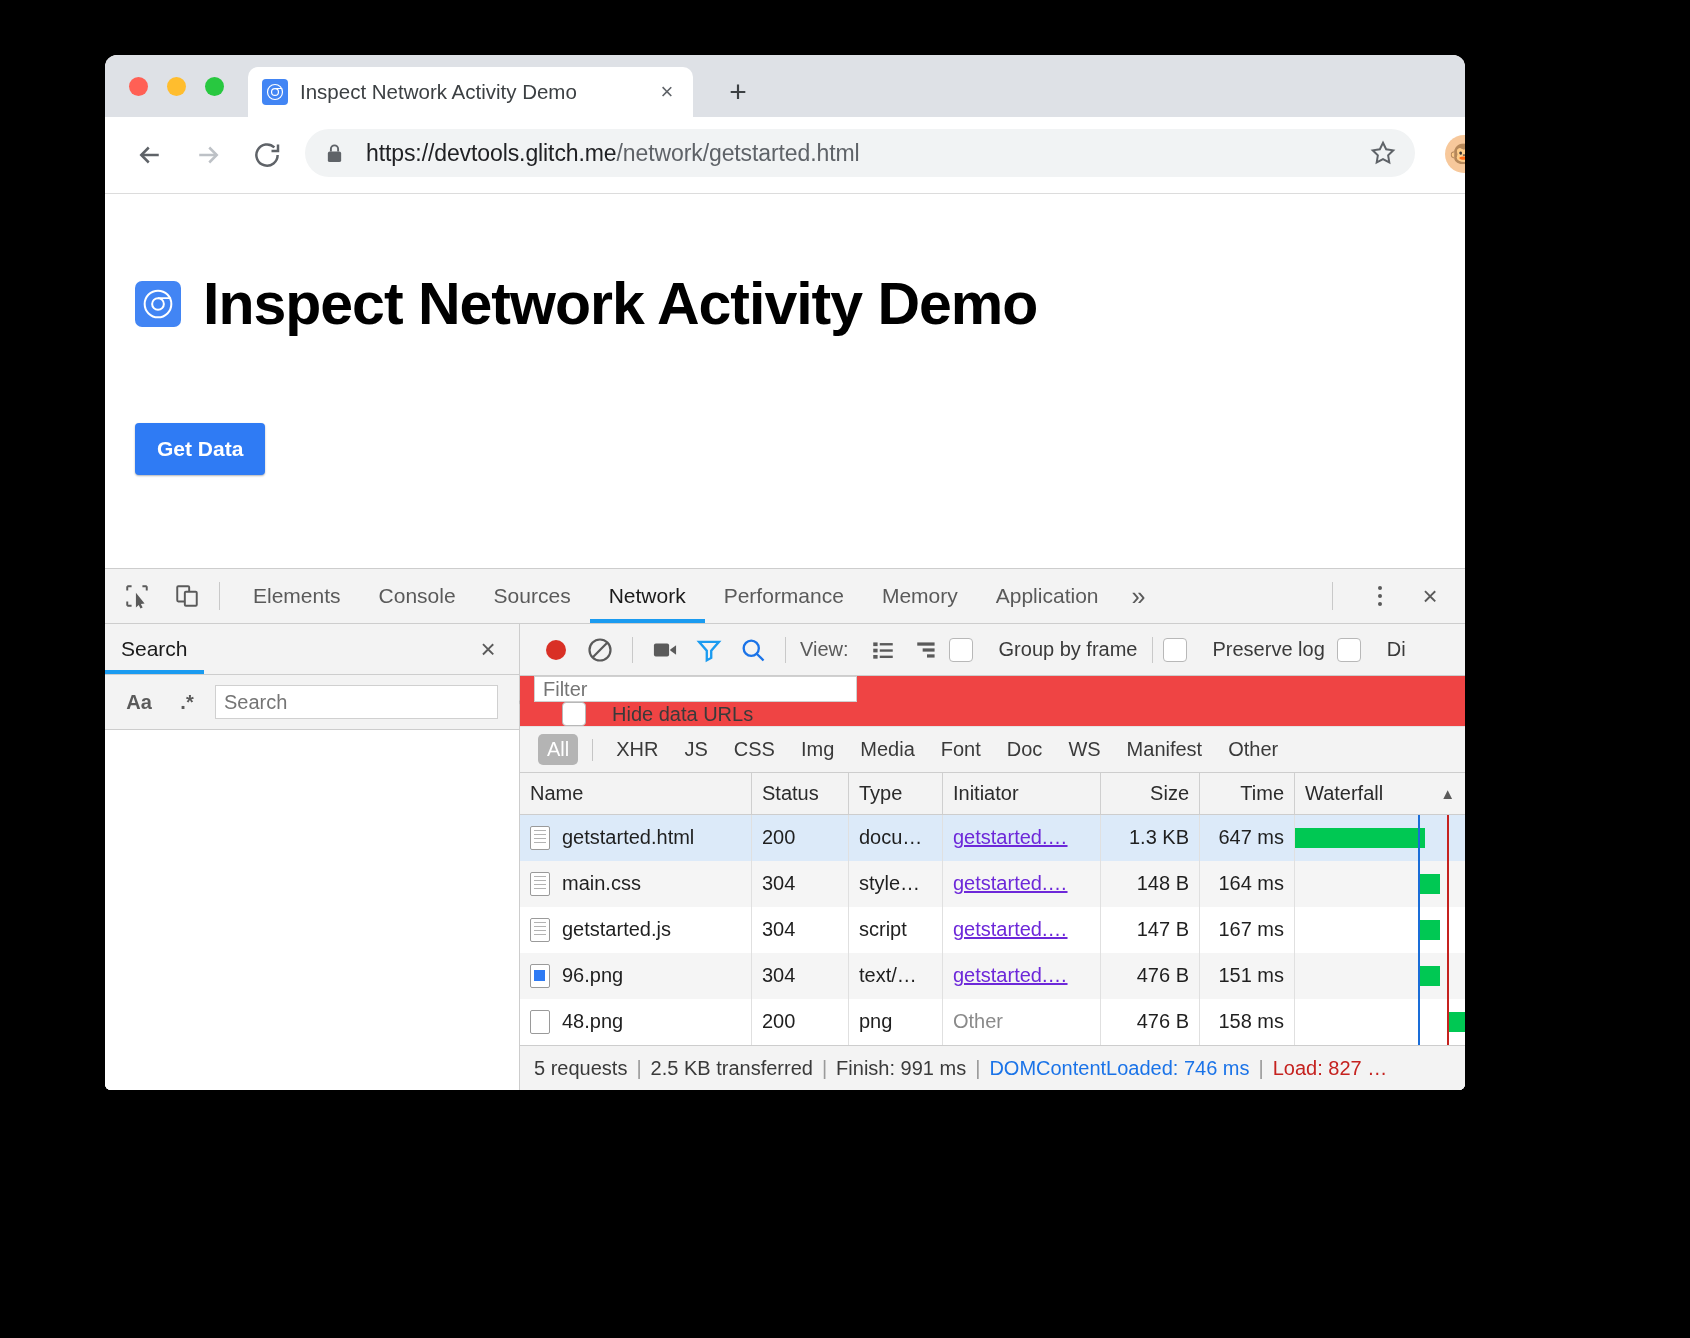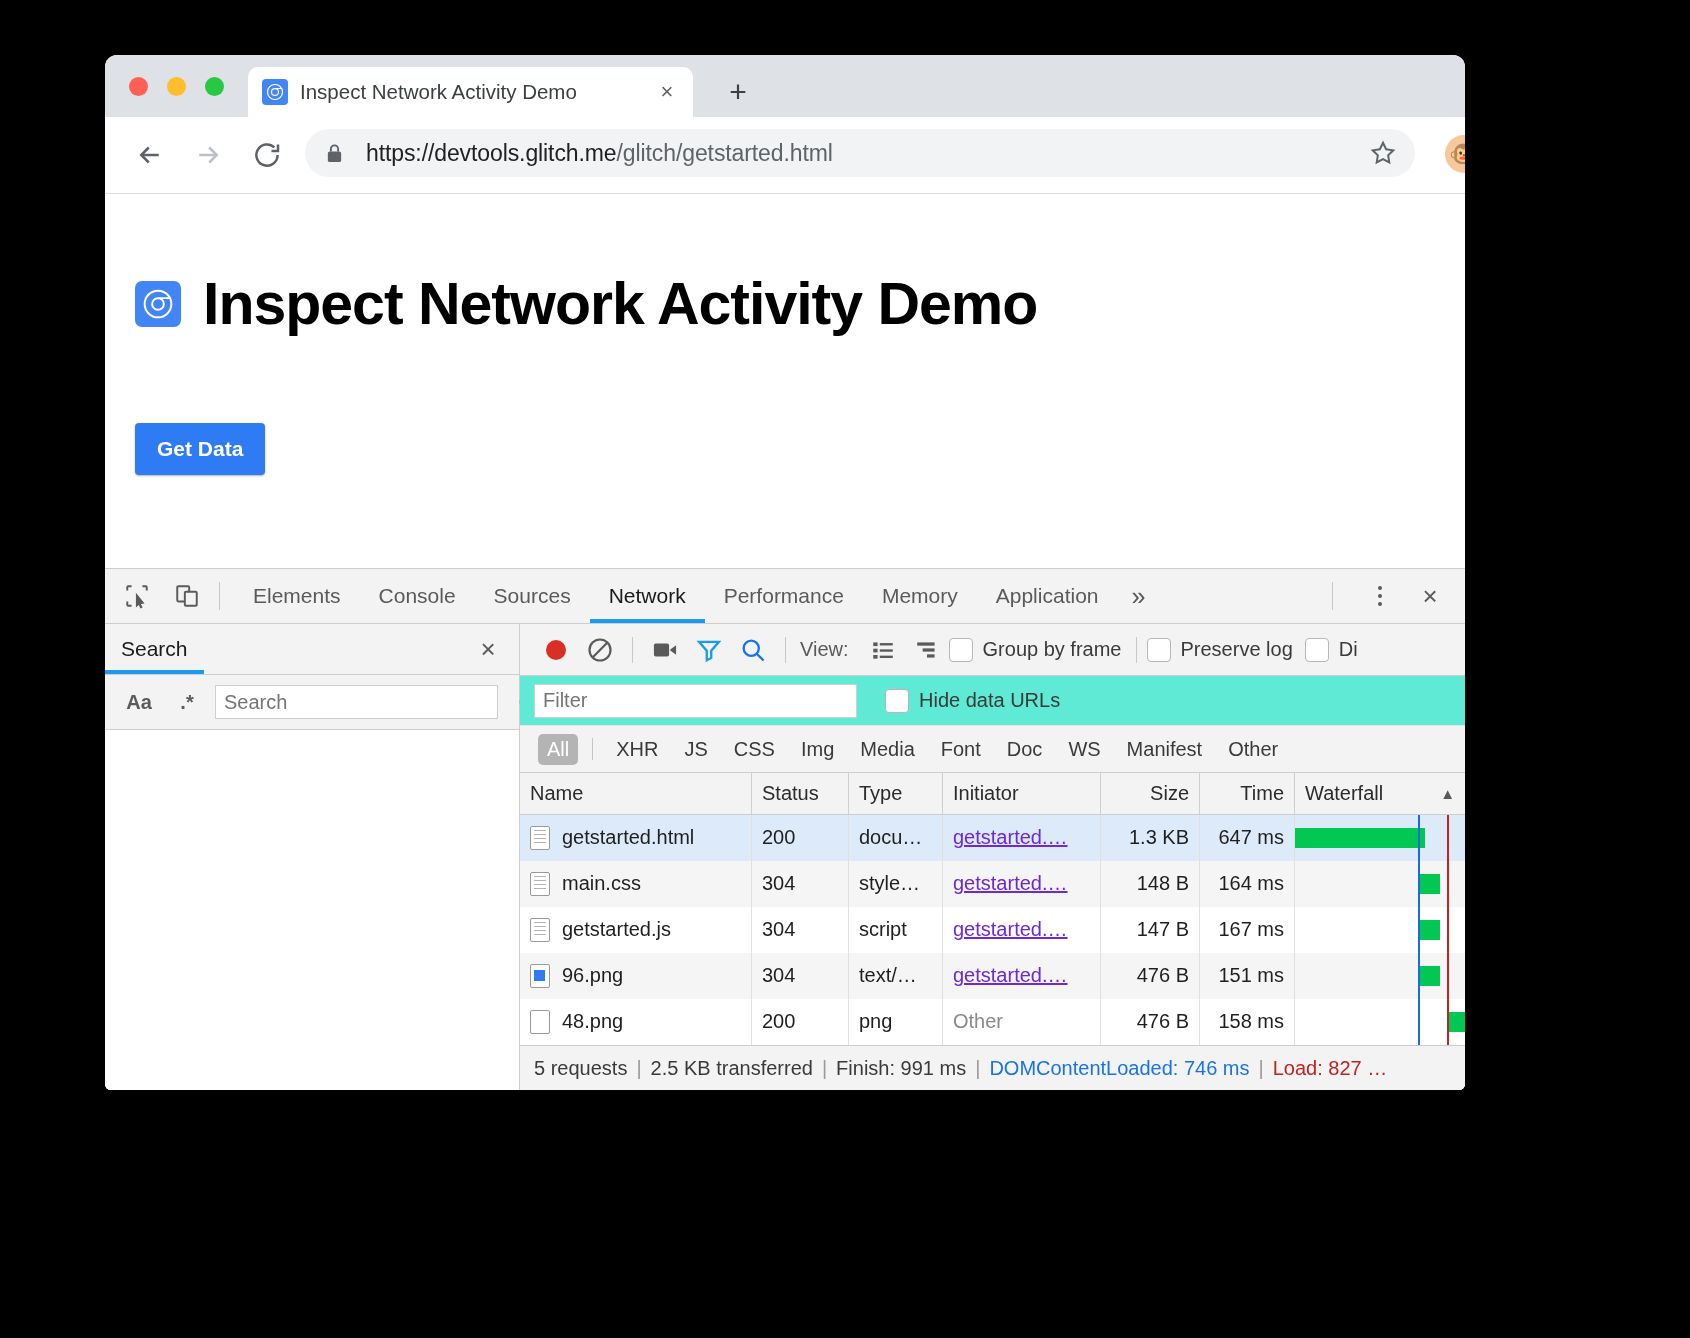--- a/index.html
+++ b/index.html
@@ -327,40 +327,41 @@
     overflow: hidden;
   }
   .nw-btn {
     width: 44px; height: 40px;
     display: flex; align-items: center; justify-content: center;
     cursor: pointer;
   }
   .nw-vsep { width: 1px; height: 26px; background: #c9c9c9; margin: 0 10px; }
   .nw-label { font-size: 20px; color: #5a5a5a; margin: 0 12px 0 4px; }
   .checkrow {
-    display: flex; align-items: center; gap: 10px;
+    display: flex; align-items: center; gap: 26px;
     margin-right: 4px;
     cursor: pointer;
     white-space: nowrap;
   }
   .cbox {
     width: 22px; height: 22px;
     border: 1px solid #b8b8b8;
     border-radius: 4px;
     background: #fff;
     flex: 0 0 auto;
   }
   .checkrow span { font-size: 20px; color: #3a3a3a; }
 
   .nw-filterbar {
     height: 50px;
-    background: #5eead4;
+    background: #ef4444;
     border-bottom: 1px solid #e4e4e4;
-    display: flex; align-items: center;
+    display: flex; align-items: flex-start;
     padding-left: 14px;
+    flex-direction: column;
   }
   .filter-input {
     width: 305px; height: 32px;
     border: 1px solid #d0d0d0;
     background: #fff;
     font-size: 20px;
     padding: 0 8px;
     font-family: "Liberation Sans", sans-serif;
     outline: none;
     color: #222;
@@ -533,21 +534,21 @@
         </svg>
       </div>
 
       <div class="urlbox">
         <span class="lock-icon">
           <svg width="19" height="23" viewBox="0 0 20 24">
             <rect x="3" y="10" width="14" height="11" rx="2" fill="#5f6368"></rect>
             <path d="M6.2 10V7.2a3.8 3.8 0 0 1 7.6 0V10" fill="none" stroke="#5f6368" stroke-width="2"></path>
           </svg>
         </span>
-        <span class="url-text"><span>https://devtools.glitch.me</span><span class="dim">/glitch/getstarted.html</span></span>
+        <span class="url-text"><span>https://devtools.glitch.me</span><span class="dim">/network/getstarted.html</span></span>
         <span class="star">
           <svg width="28" height="28" viewBox="0 0 24 24" fill="none" stroke="currentColor" stroke-width="1.7">
             <path d="M12 3.2l2.7 5.6 6.1.9-4.4 4.3 1 6.1-5.4-2.9-5.4 2.9 1-6.1L3.2 9.7l6.1-.9z"></path>
           </svg>
         </span>
       </div>
 
       <div class="avatar">
         <span>🐵</span>
       </div>

